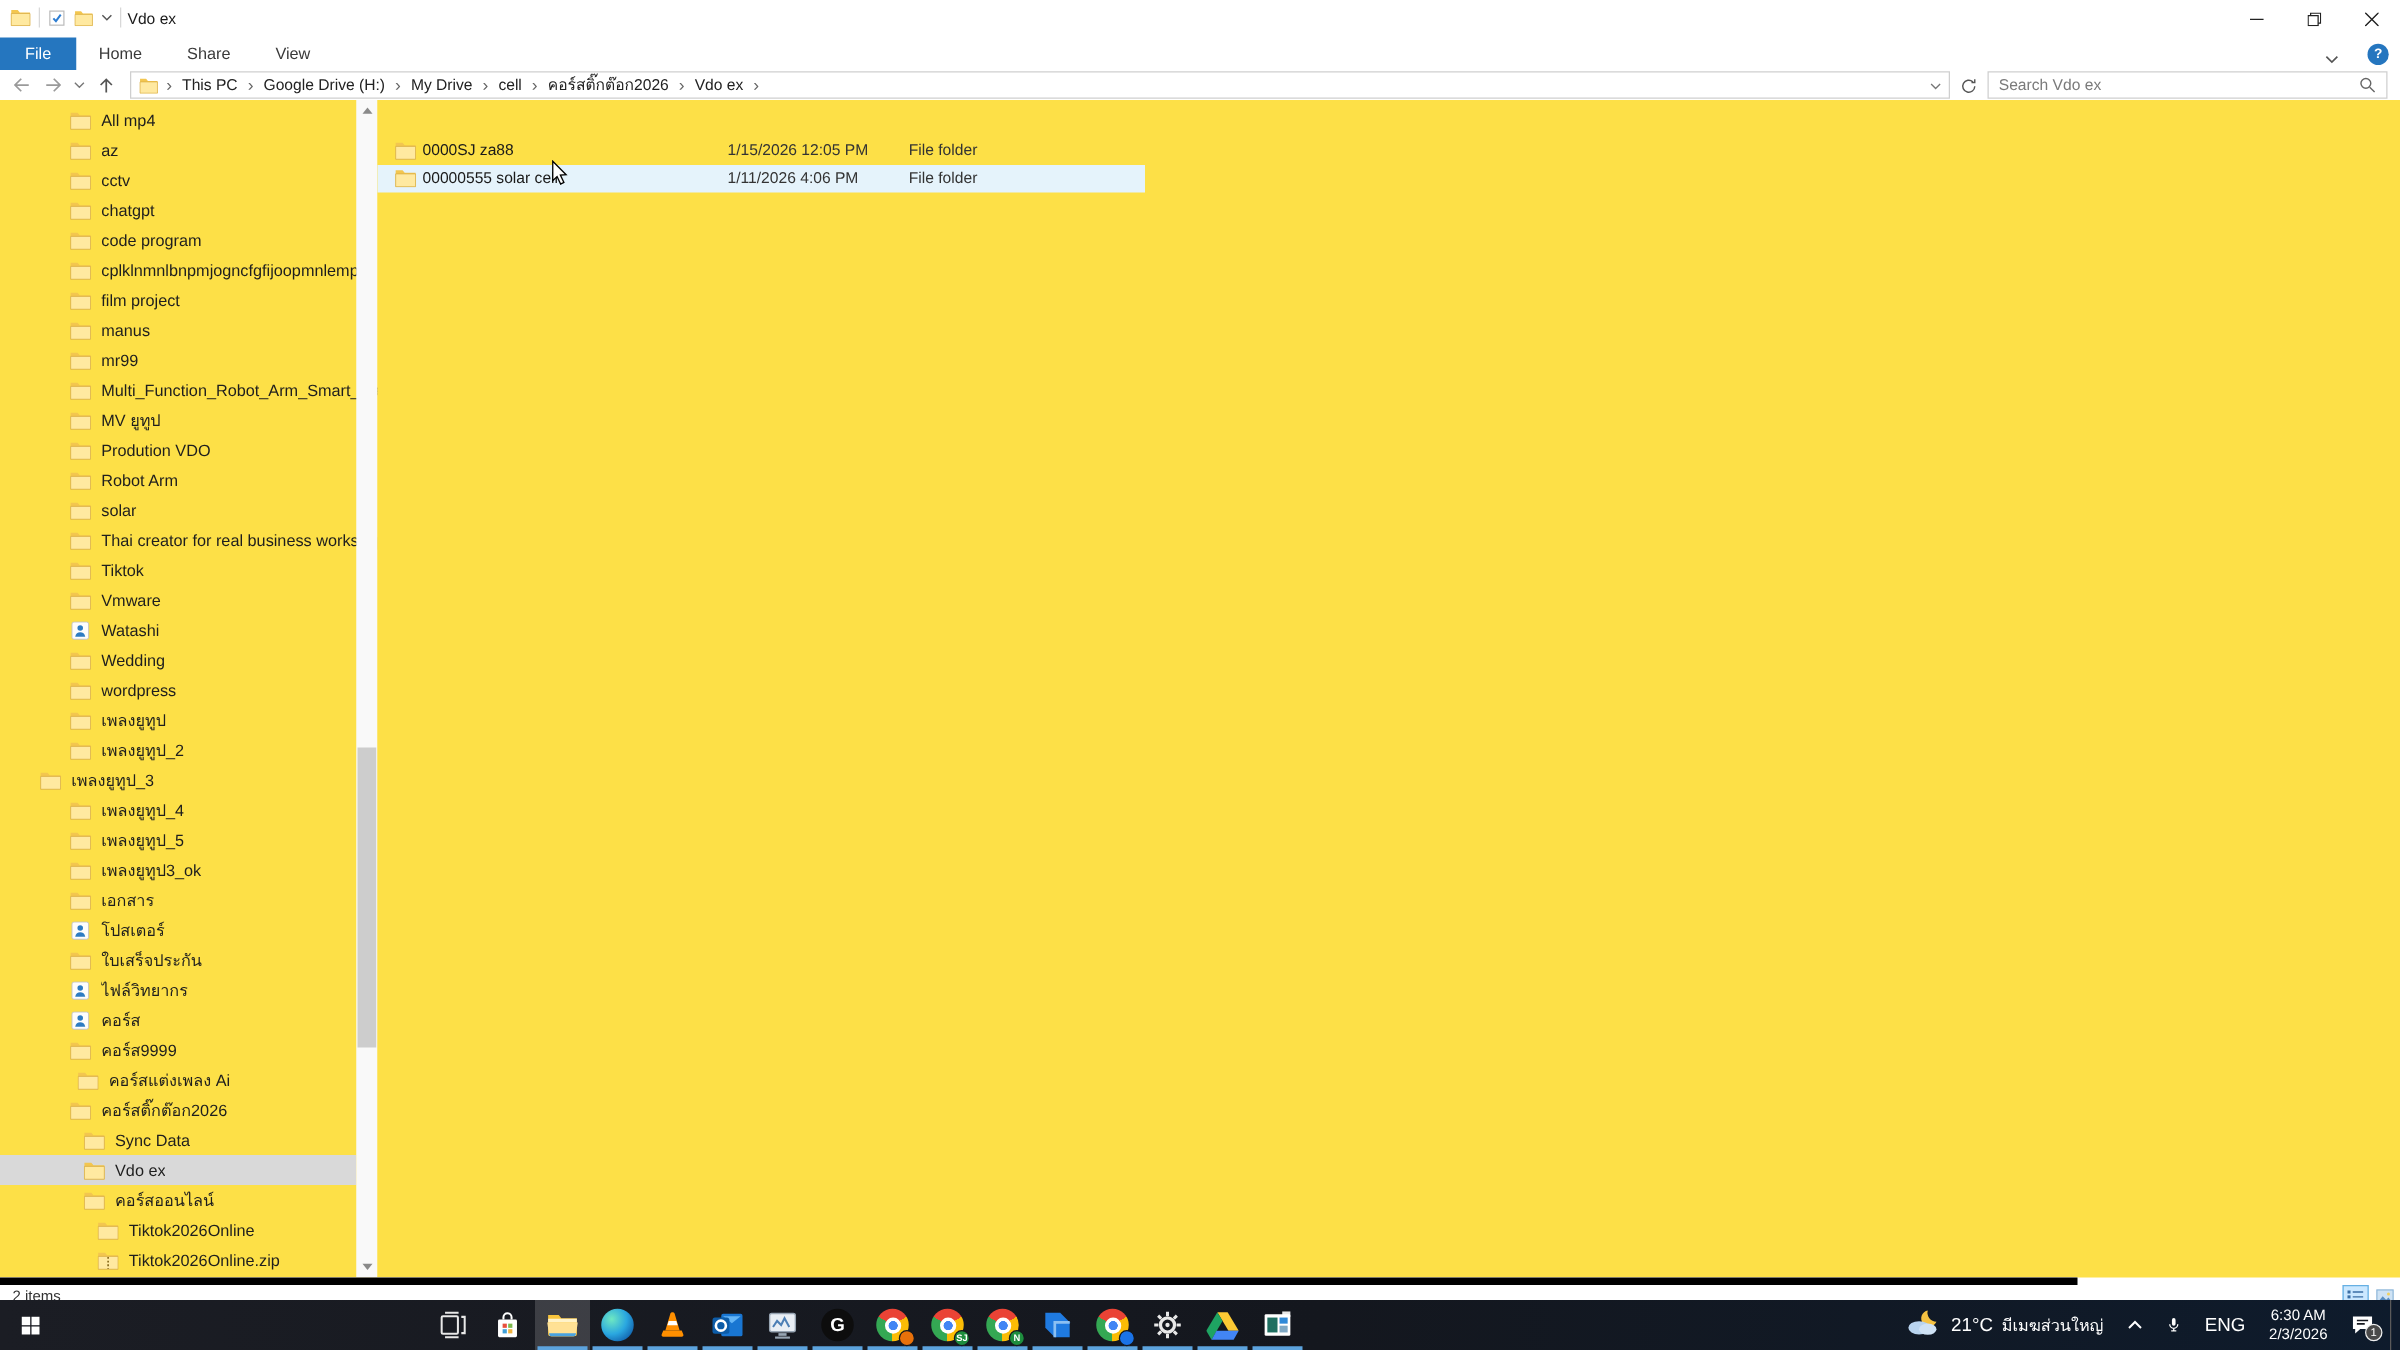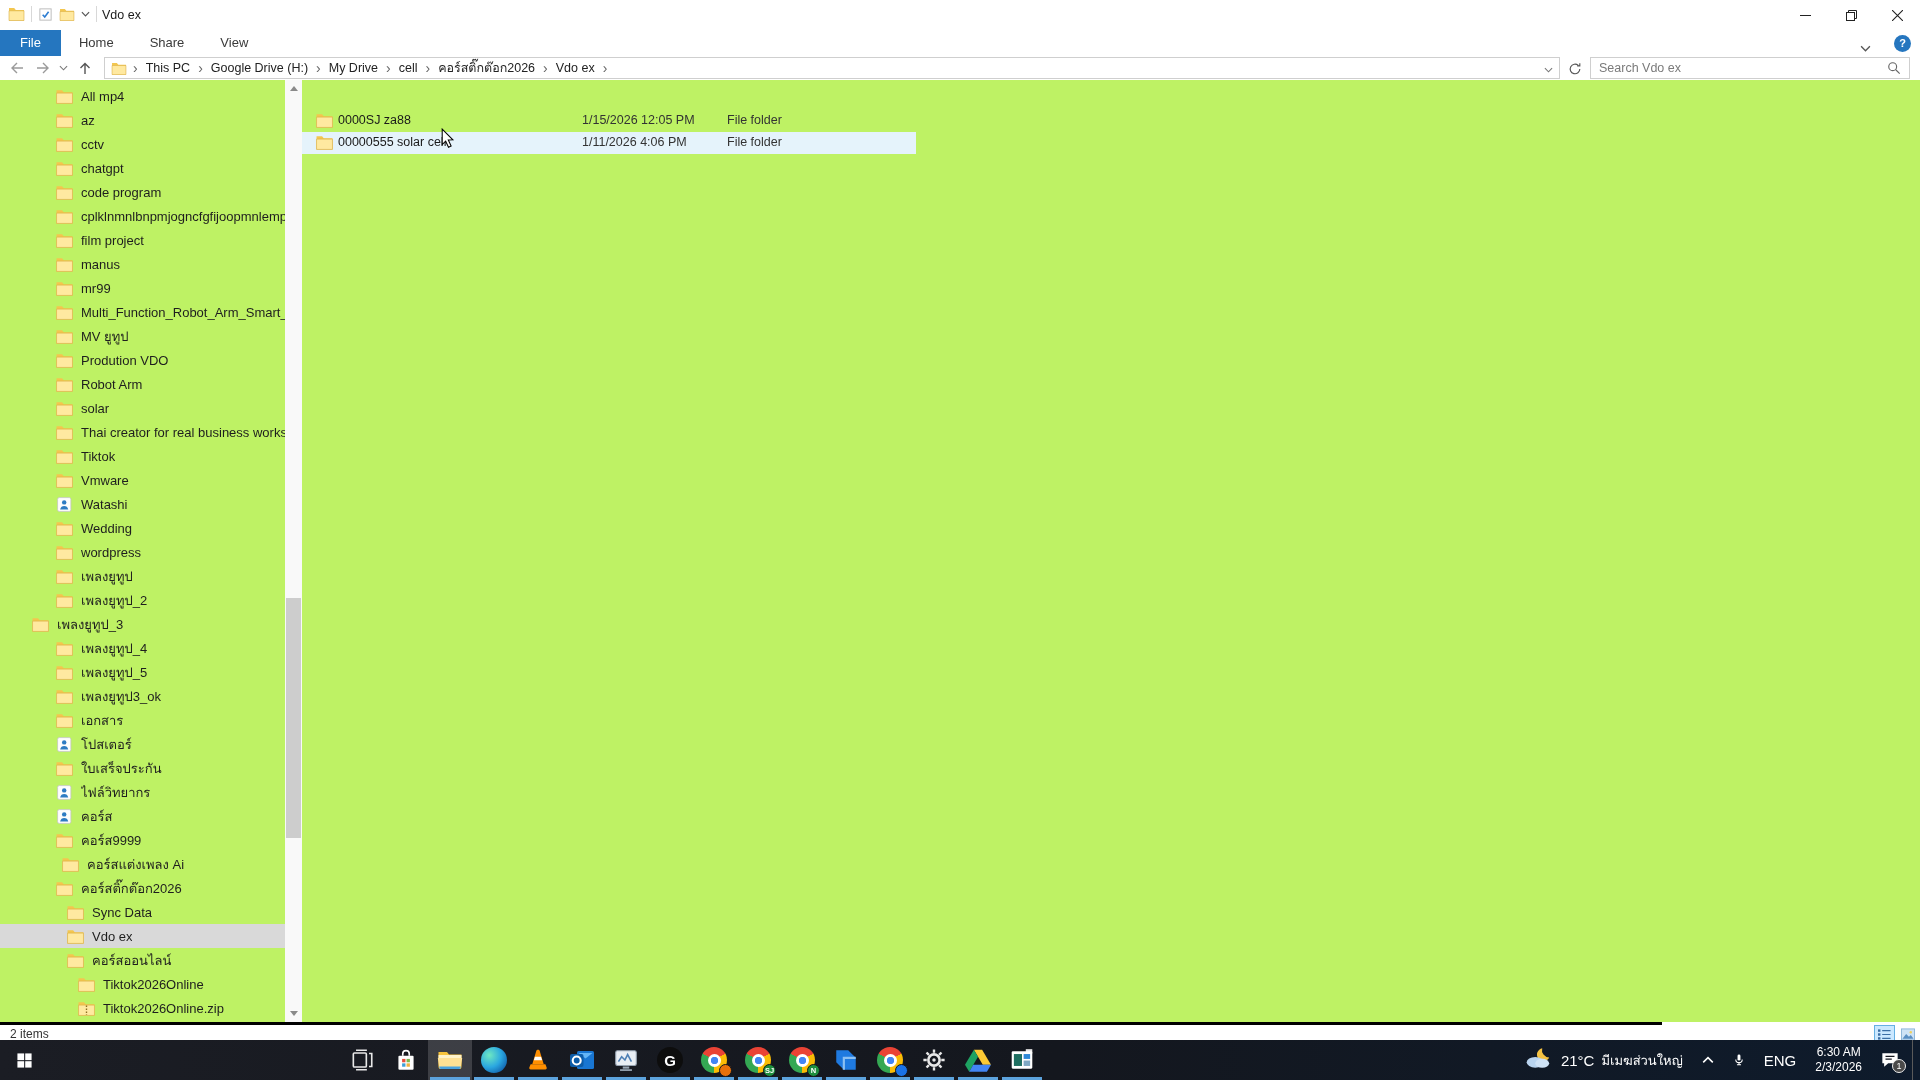--- a/index.html
+++ b/index.html
@@ -35,21 +35,21 @@
   .crumb { font-size:12.5px; color:#222; padding:0 6px; white-space:nowrap; }
   .crumb-sep { font-size:14px; color:#666; padding:0 2px; }
   #addr-dd { margin-left:auto; padding:0 6px; }
   #btn-refresh { position:absolute; left:1564px; top:3px; }
   #search-box { position:absolute; left:1590px; top:1px; width:320px; height:22px; border:1px solid #cfcfcf; background:#fff;
     display:flex; align-items:center; }
   #search-box .ph { font-size:12.5px; color:#7a7a7a; padding-left:8px; flex:1; }
   #search-box .mag { padding-right:8px; display:flex; }
 
   
-  #content { position:absolute; left:0; top:80px; width:1920px; height:942px; background:#bef264; }
+  #content { position:absolute; left:0; top:80px; width:1920px; height:942px; background:#fde047; }
 
   
   #sidebar { position:absolute; left:0; top:0; width:302px; height:942px; overflow:hidden; }
   #tree { position:absolute; left:0; top:4px; width:302px; }
   .titem { display:flex; align-items:center; height:24px; width:302px; }
   .titem.sel { background:linear-gradient(#d9d9d9,#d9d9d9) no-repeat; background-size:285px 100%; }
   .ticon { display:flex; width:18px; flex:none; }
   .ticon svg { width:17px; height:15px; }
   .tlabel { margin-left:7px; font-size:13px; color:#1e1e1e; white-space:nowrap; overflow:hidden; }
 
@@ -71,21 +71,21 @@
   .frow { position:relative; height:22px; width:1618px; }
   #file-rows { position:absolute; left:0; top:30px; width:1618px; }
   .frow.hover { background:linear-gradient(#e5f3fb,#e5f3fb) no-repeat; background-size:614px 100%; }
   .ficon { position:absolute; left:14px; top:3px; display:flex; }
   .ficon svg { width:17px; height:15px; }
   .fcell { position:absolute; top:3px; font-size:12.5px; color:#1a1a1a; white-space:nowrap; }
   .fname { left:36px; } .fdate { left:280px; color:#333; } .ftype { left:425px; color:#333; } .fsize { left:543px; color:#333; }
   #mouse-cursor { position:absolute; left:139px; top:48px; }
 
   
-  #status-bar { position:absolute; left:0; top:1022px; width:1662px; height:18px; background:#fff; border-top:3px solid #000000;padding-left:37px; }
+  #status-bar { position:absolute; left:0; top:1022px; width:1662px; height:18px; background:#fff; border-top:6px solid #000000;padding-left:37px; }
   #status-count { position:absolute; left:10px; top:2px; font-size:12px; color:#333; }
   .viewbtn { position:absolute; top:0px; width:21px; height:18px; display:flex; align-items:center; justify-content:center; }
   #view-details { left:1874px; background:#cbe8ff; border:1px solid #66b0e3; }
   #view-thumbs { left:1897px; }
 
   
   #taskbar { position:absolute; left:0; top:1040px; width:1920px; height:40px;
     background:linear-gradient(90deg,#1b1d24 0%,#14171e 55%,#0e1b2c 100%); }
   #start-btn { position:absolute; left:0; top:0; width:48px; height:40px; display:flex; align-items:center; justify-content:center; }
   #tb-search { position:absolute; left:48px; top:0; width:284px; height:40px; background:#fff; border:1px solid #9b9b9b;

